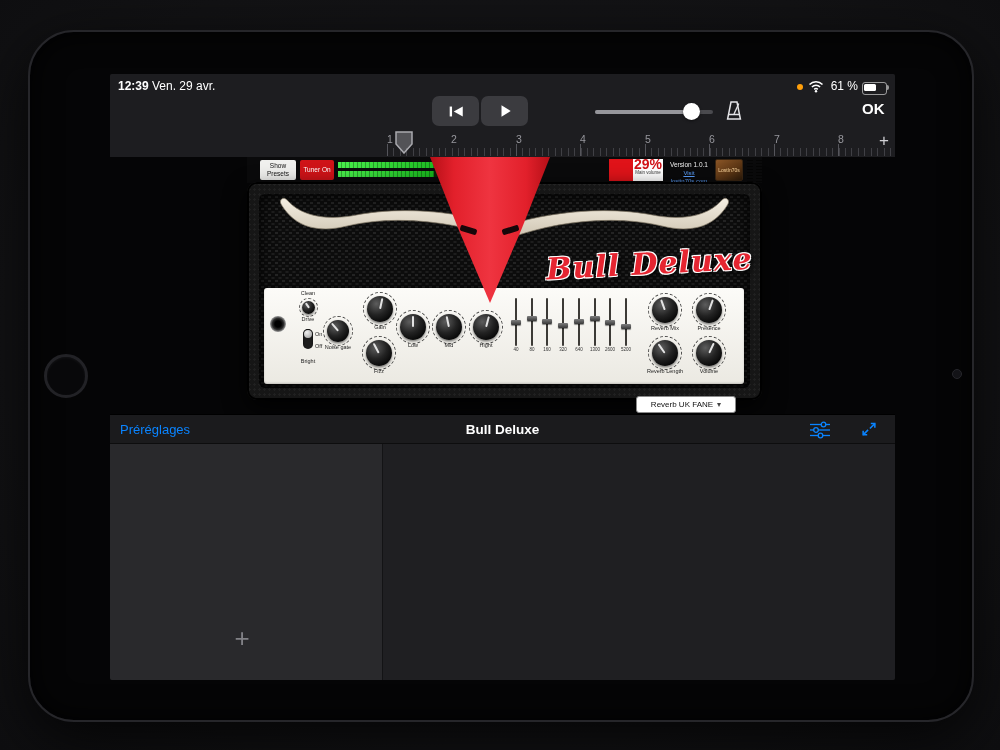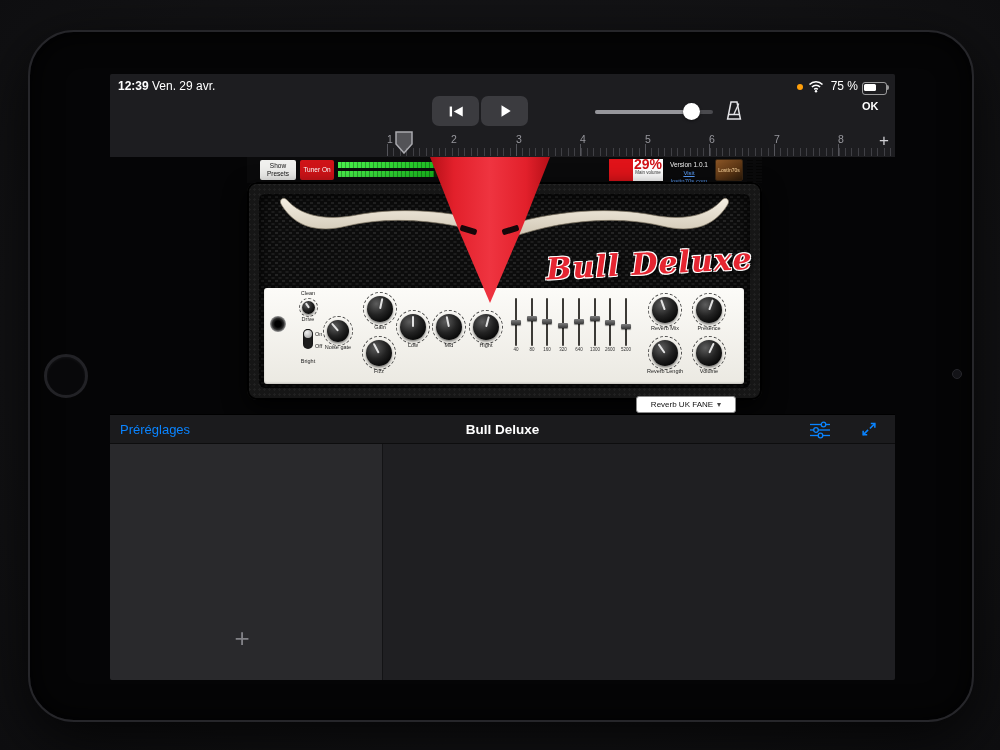--- a/index.html
+++ b/index.html
@@ -26,21 +26,21 @@
   .bat-fill{position:absolute;left:1px;top:1px;height:7px;width:12px;background:#fff;border-radius:1.5px;}
   .bat-nub{position:absolute;left:777px;top:11px;width:2px;height:5px;background:rgba(255,255,255,.55);
     border-radius:0 2px 2px 0;}
   .orange-dot{position:absolute;left:687px;top:10px;width:6px;height:6px;border-radius:50%;background:#ff9f0a;}
   .tb-btn{position:absolute;top:22px;width:47px;height:30px;border-radius:7px;background:#3b3b3f;
     display:flex;align-items:center;justify-content:center;}
   .vol-slider{position:absolute;left:485px;top:36px;width:118px;height:4px;border-radius:2px;background:#4a4a4e;}
   .vol-slider .done{position:absolute;left:0;top:0;height:4px;width:96px;background:#96969b;border-radius:2px;}
   .vol-thumb{position:absolute;left:88px;top:-7px;width:17px;height:17px;border-radius:50%;background:#fff;
     box-shadow:0 1px 3px rgba(0,0,0,.5);}
-  .ok-btn{position:absolute;left:752px;top:26px;font-size:11px;font-weight:600;color:#fff;}
+  .ok-btn{position:absolute;left:752px;top:26px;font-size:15px;font-weight:600;color:#fff;}
   
   .ruler-num{position:absolute;top:59px;font-size:10.5px;color:#97979d;}
   .ruler-ticks-minor{position:absolute;left:277px;top:74px;width:508px;height:8px;
     background:repeating-linear-gradient(to right,#404045 0 1px,transparent 1px 6.45px);}
   .ruler-ticks-major{position:absolute;left:277px;top:70px;width:508px;height:12px;
     background:repeating-linear-gradient(to right,#55555b 0 1px,transparent 1px 64.5px);}
   .playhead{position:absolute;left:285px;top:57px;}
   .ruler-add{position:absolute;left:769px;top:57px;font-size:17px;color:#d0d0d4;font-weight:300;}
   
   .plugin-bg{position:absolute;left:0;top:83px;width:785px;height:257px;background:#050506;}
@@ -142,21 +142,21 @@
     <div class="gb-header">
       <span class="st-text" style="left:8px;font-weight:600">12:39</span>
       <span class="st-text" style="left:42px">Ven. 29 avr.</span>
       <span class="orange-dot"></span>
       <svg class="abs" style="left:698px;top:6px" width="16" height="13" viewBox="0 0 16 13">
         <path d="M1.5 4.5 A 9 9 0 0 1 14.5 4.5" stroke="#fff" stroke-width="1.5" fill="none"></path>
         <path d="M3.9 7 A 5.7 5.7 0 0 1 12.1 7" stroke="#fff" stroke-width="1.5" fill="none"></path>
         <path d="M6.2 9.4 A 2.6 2.6 0 0 1 9.8 9.4" stroke="#fff" stroke-width="1.5" fill="none"></path>
         <circle cx="8" cy="11.2" r="1.2" fill="#fff"></circle>
       </svg>
-      <span class="st-text" style="left:716px;width:32px;text-align:right">75 %</span>
+      <span class="st-text" style="left:716px;width:32px;text-align:right">61 %</span>
       <span class="bat-body">
           <span class="bat-fill"></span>
         </span>
       <span class="bat-nub"></span>
 
       <div class="tb-btn" style="left:322px">
         <svg width="18" height="13" viewBox="0 0 20 14">
           <rect x="3" y="1.5" width="2.6" height="11" fill="#fff"></rect>
           <path d="M17.5 1.5 L7.5 7 L17.5 12.5 Z" fill="#fff"></path>
         </svg>

